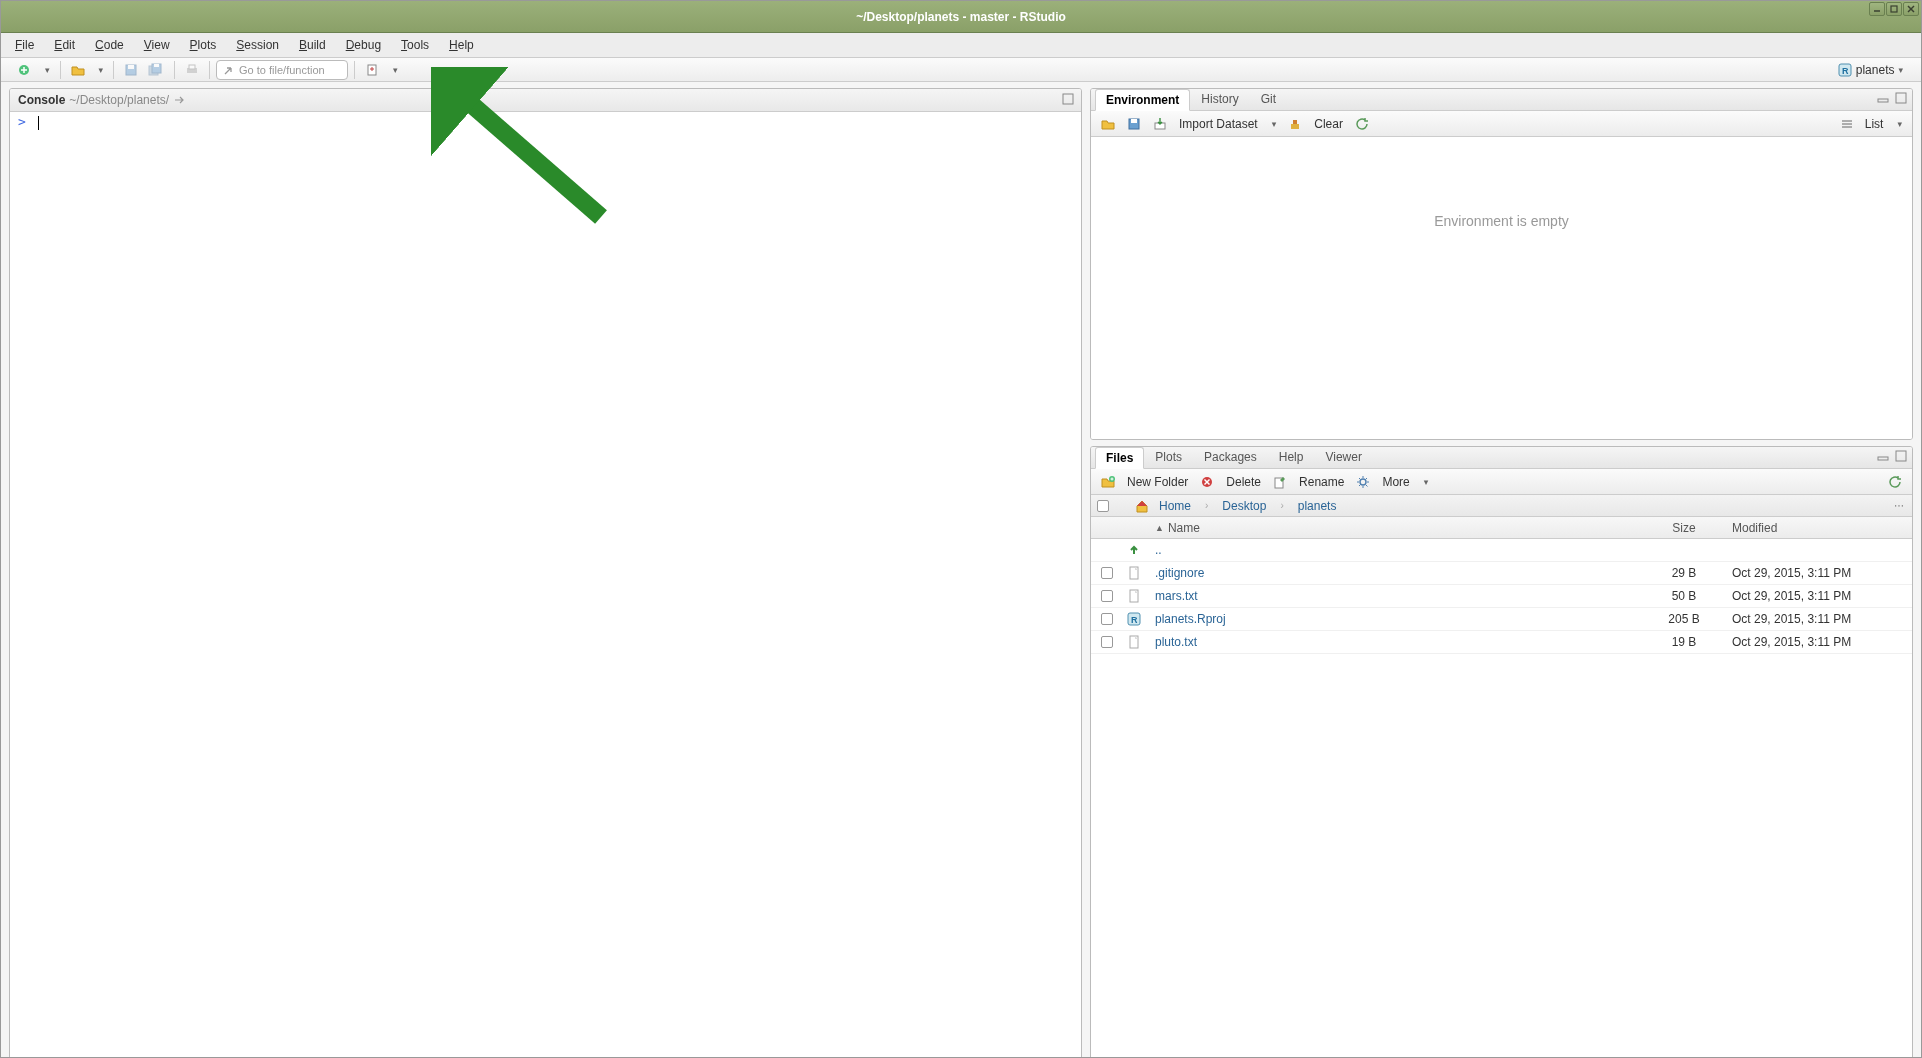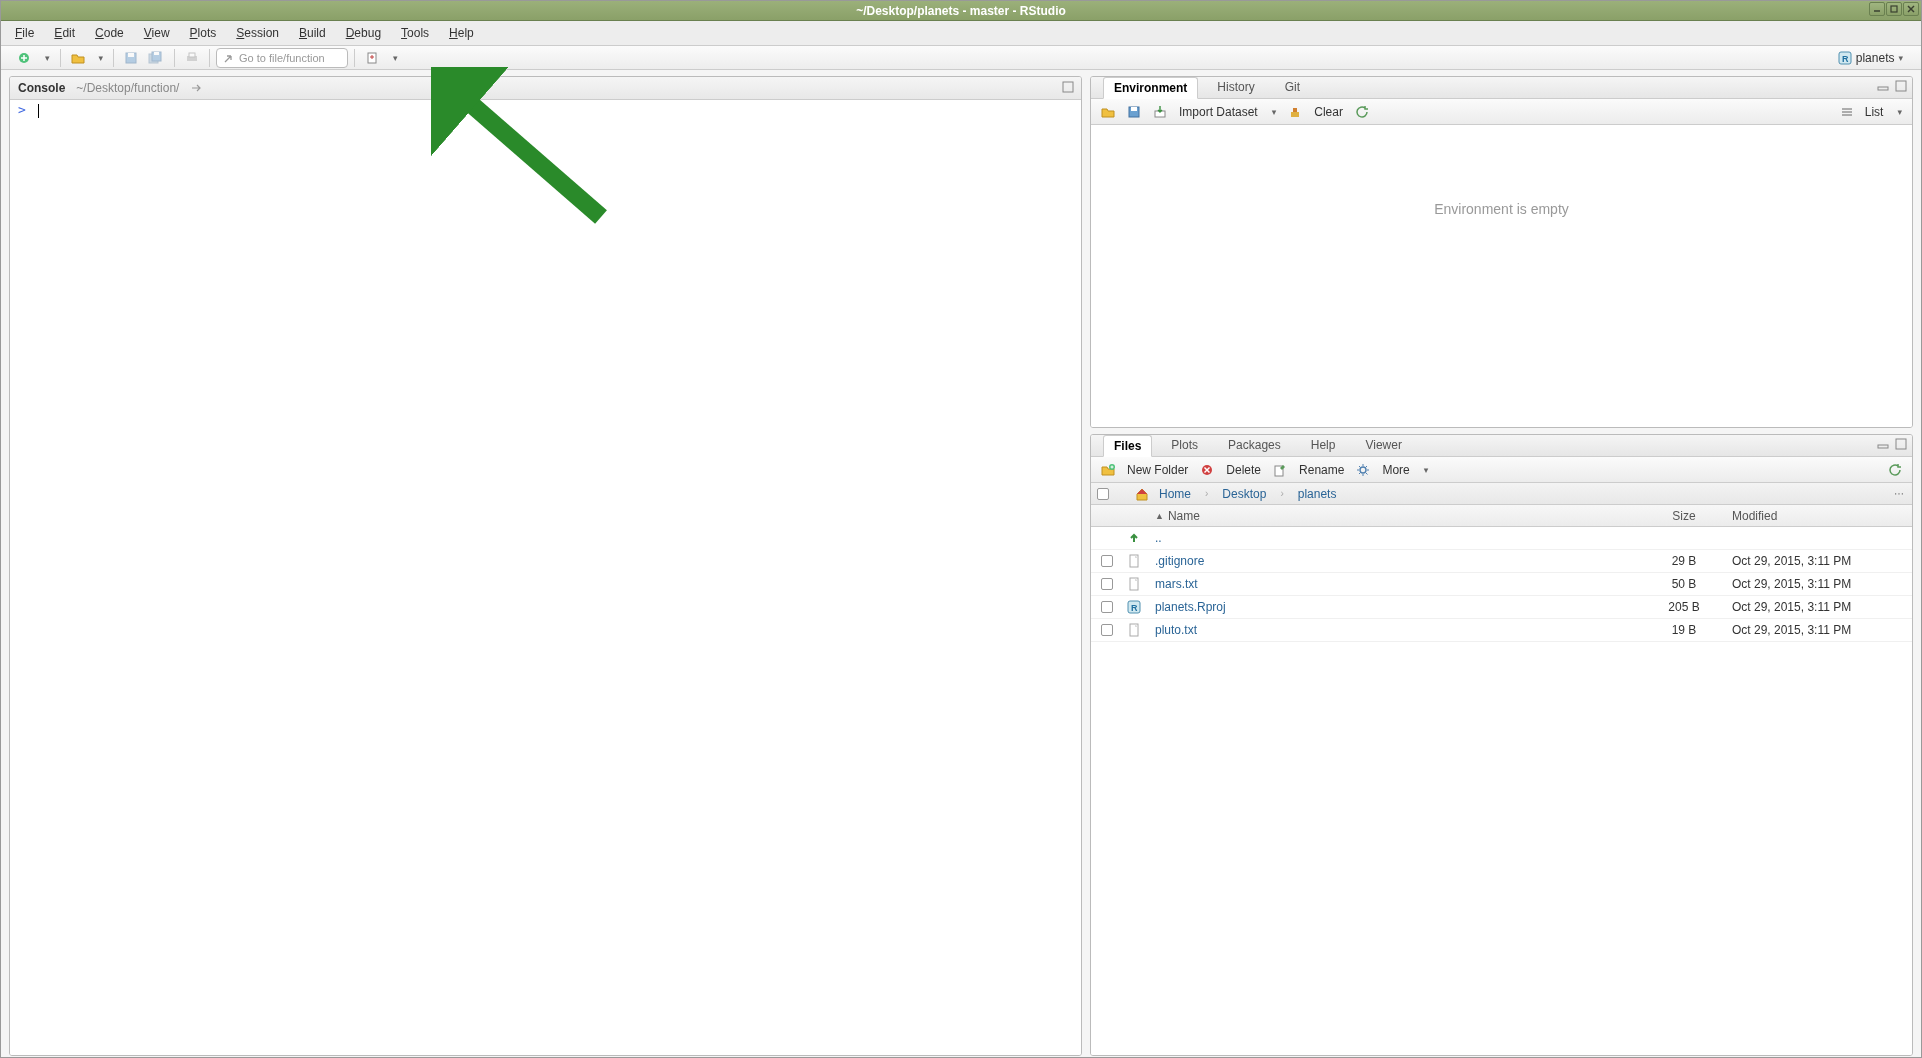--- a/index.html
+++ b/index.html
@@ -8,21 +8,21 @@
   font-size: 12px;
   background: #f5f5f5;
   color: #333;
   width: 1922px;
   height: 1058px;
   overflow: hidden;
   position: relative;
   border: 1px solid #999;
 }
 .titlebar {
-  height: 20px;
+  height: 32px;
   background: linear-gradient(to bottom, #9bb07a, #8aa068);
   display: flex;
   align-items: center;
   position: relative;
   border-bottom: 1px solid #6a8050;
 }
 .titlebar-text {
   position: absolute;
   left: 50%;
   transform: translateX(-50%);
@@ -141,21 +141,20 @@
   align-items: flex-end;
   padding: 0 4px;
   position: relative;
 }
 .ptab {
   padding: 3px 10px;
   font-size: 12px;
   cursor: pointer;
   color: #555;
   border: 1px solid transparent;
-  margin-left: 8px;
 }
 .ptab.active {
   background: #fff;
   border: 1px solid #ccc;
   border-bottom: 1px solid #fff;
   border-radius: 3px 3px 0 0;
   color: #000;
   font-weight: bold;
   position: relative;
   top: 1px;
@@ -189,21 +188,21 @@
 .panel-body {
   flex: 1;
   background: #fff;
   position: relative;
   overflow: auto;
 }
 .console-header {
   padding: 4px 8px;
   display: flex;
   align-items: center;
-  gap: 11px;
+  gap: 4px;
   border-bottom: 1px solid #eee;
 }
 .console-body {
   font-family: "Consolas", "Monaco", monospace;
   font-size: 13px;
   padding: 2px 8px;
 }
 .prompt { color: #4169e1; }
 .cursor-blink {
   display: inline-block;
@@ -388,21 +387,21 @@
     <span style="font-size:9px;color:#666">▾</span>
   </span>
 </div>
 
 <div class="main">
 
   <div class="left-pane">
     <div class="panel panel-console">
       <div class="console-header" style="background:linear-gradient(to bottom,#f5f5f5,#e8e8e8);border-bottom:1px solid #ccc;position:relative;">
         <span style="font-weight:bold">Console</span>
-        <span style="color:#888">~/Desktop/function/</span>
+        <span style="color:#888">~/Desktop/planets/</span>
         <span>
           <svg width="14" height="12">
               <path d="M2 6h8 M7 3l3 3-3 3" stroke="#999" fill="none" stroke-width="1.2"></path>
             </svg>
         </span>
         <span style="position:absolute;right:6px;top:3px" class="mini-icon">
           <svg width="14" height="14">
               <rect x="2" y="2" width="10" height="10" fill="none" stroke="#888"></rect>
             </svg>
         </span>

